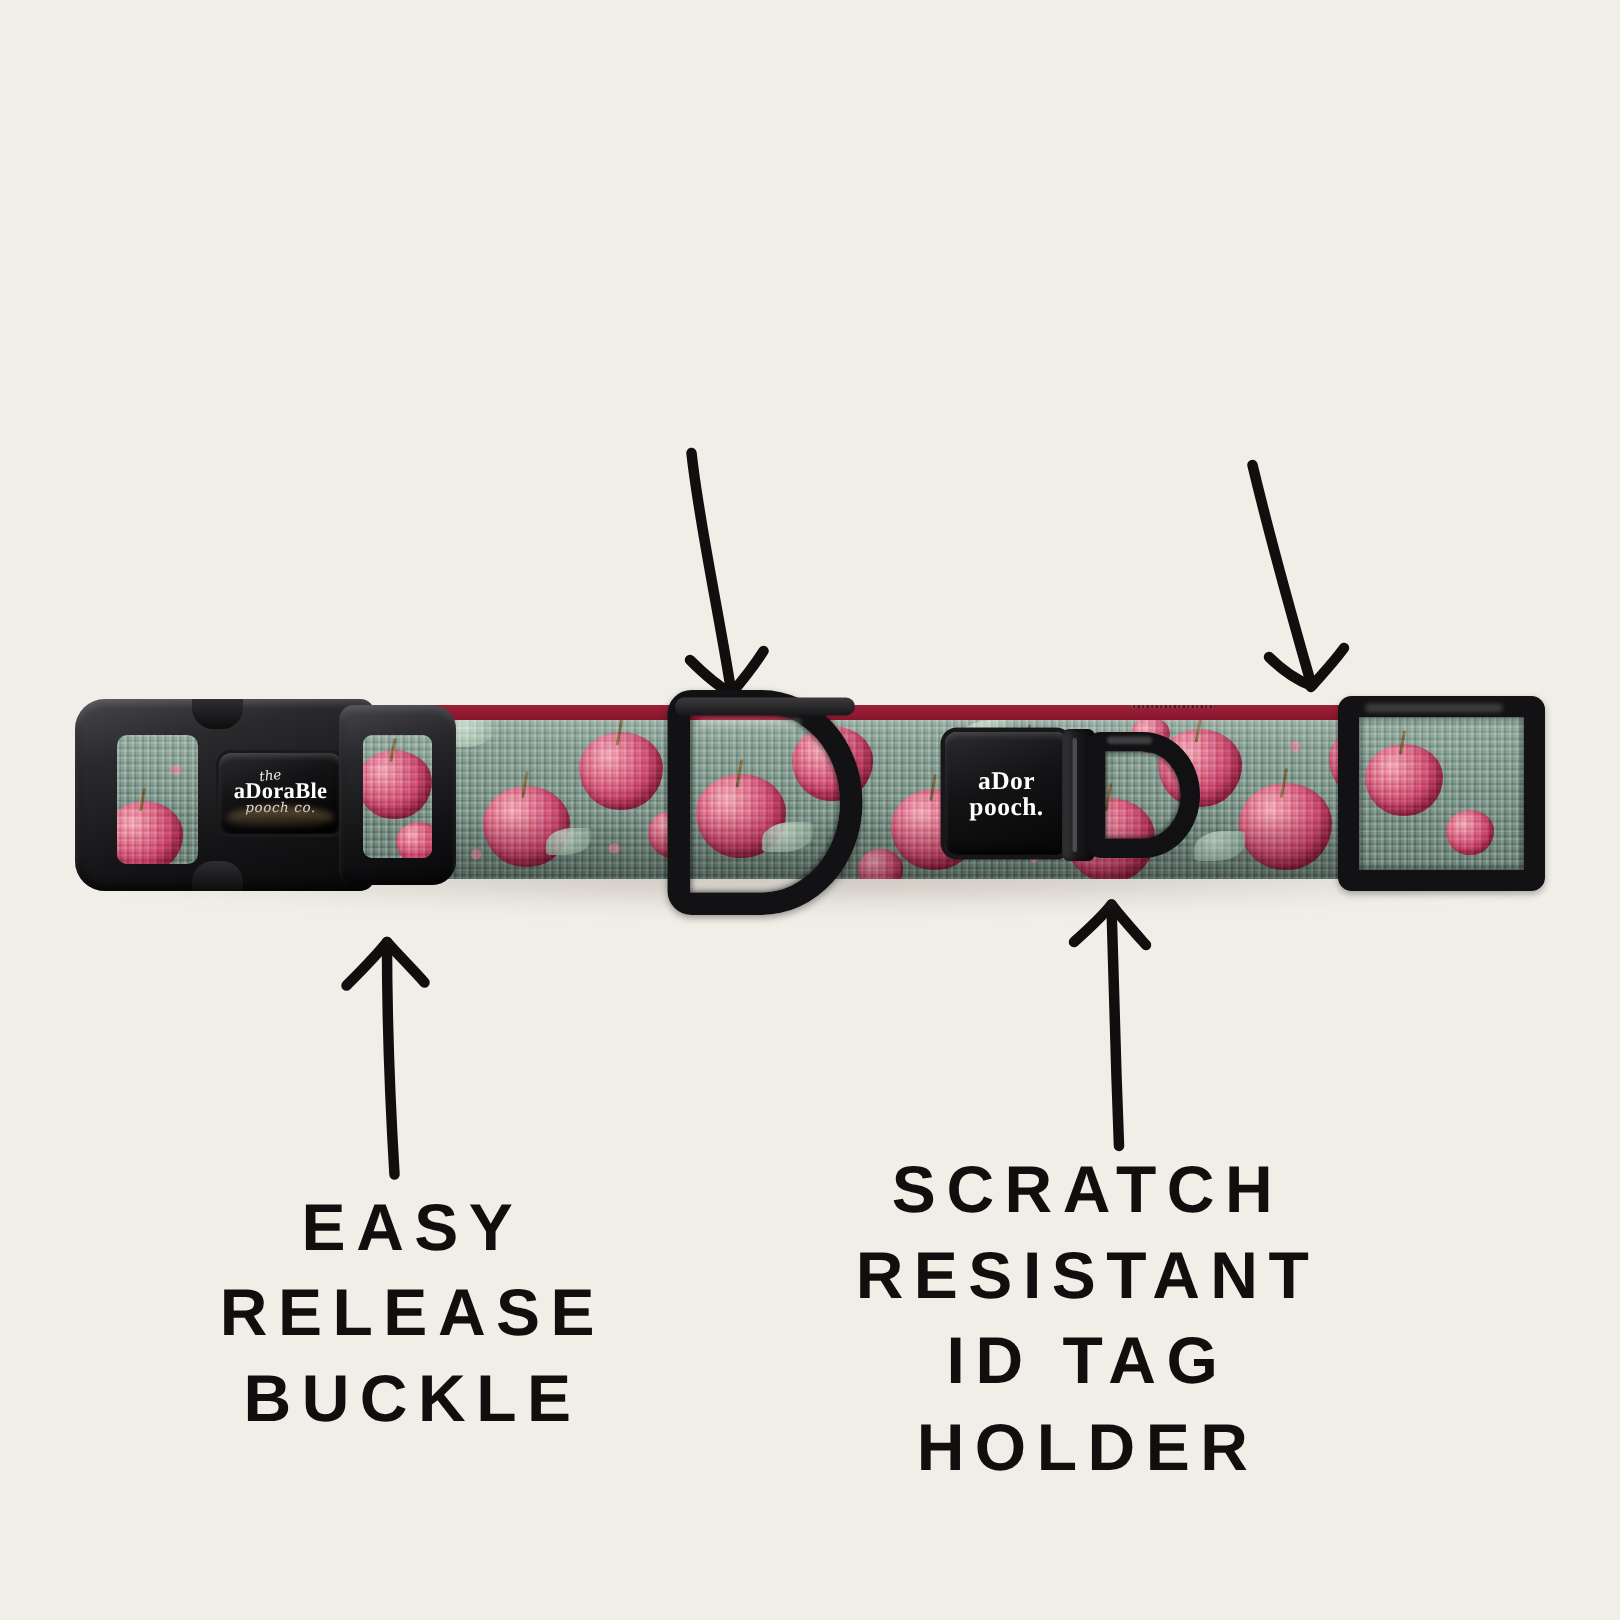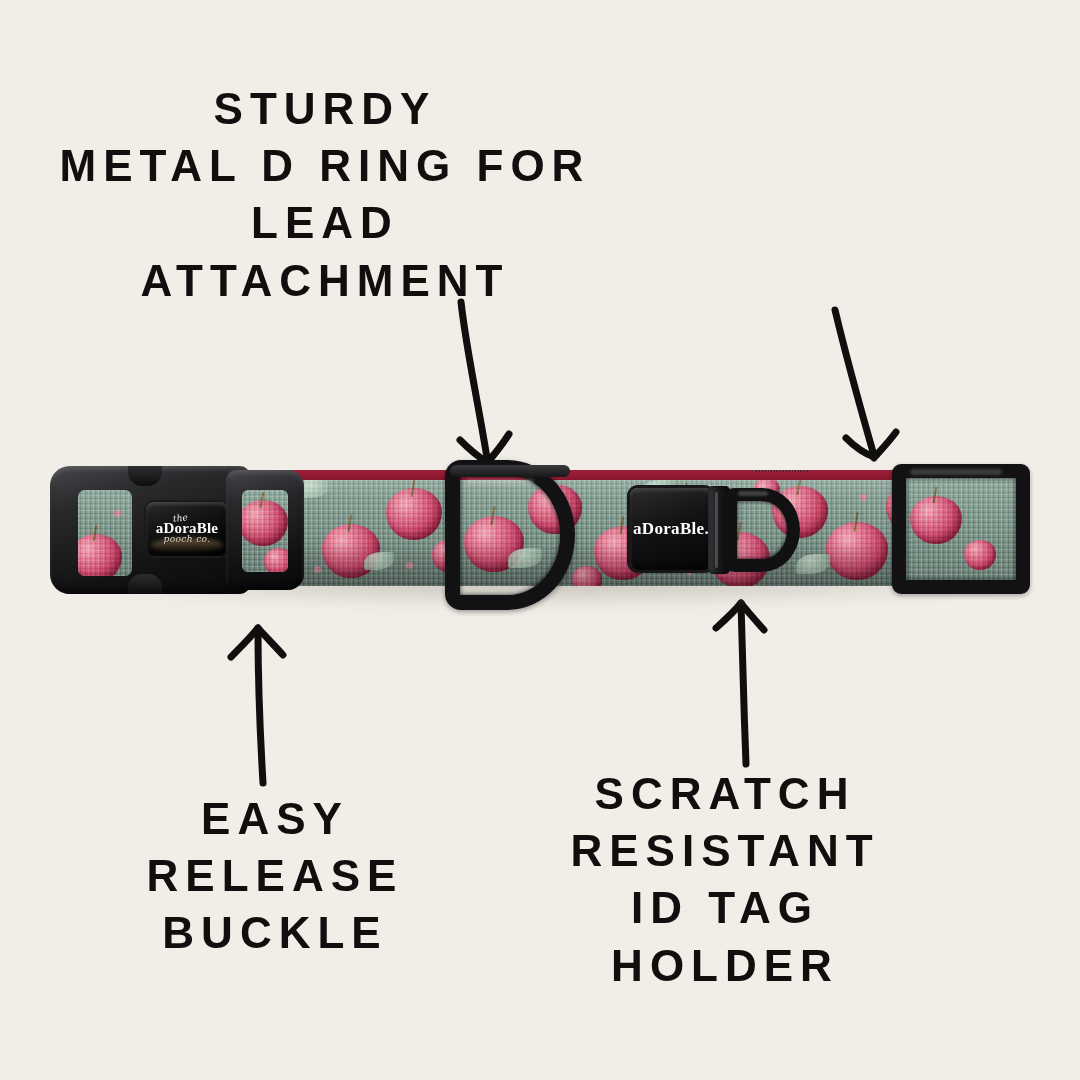--- a/index.html
+++ b/index.html
@@ -297,21 +297,21 @@
   #idtag { position: absolute; left: 580px; top: 34px; width: 170px; height: 98px; }
   .idtag-plate {
     position: absolute;
     left: 0; top: 6px;
     width: 82px; height: 82px;
     border-radius: 8px;
     background: linear-gradient(160deg, #2c2c2f 0%, #131315 45%, #060607 100%);
     box-shadow: inset 0 2px 4px rgba(255,255,255,.18),
                 inset 0 -3px 6px rgba(0,0,0,.75),
                 0 0 0 3px #17171a;
-    display: flex; 
+    display: flex; flex-direction: column;
     align-items: center; justify-content: center;
     line-height: 1.02;
   }
   .idtag-line {
     color: #ffffff;
     font-family: "Liberation Serif", serif;
     font-weight: 700;
     font-size: 17px;
     letter-spacing: .3px;
   }
@@ -380,24 +380,20 @@
     right: 14px; bottom: 14px;
     overflow: hidden;
     background: #7d958c;
   }
 </style>
 </head>
 <body>
 
 <div class="stage">
 
-  <div class="callout" id="callout-dring">STURDY
-METAL D RING FOR
-LEAD
-ATTACHMENT</div>
 
 
   <div class="callout" id="callout-idtag">SCRATCH
 RESISTANT
 ID TAG
 HOLDER</div>
 
   <div class="callout" id="callout-buckle">EASY
 RELEASE
 BUCKLE</div>
@@ -504,21 +500,21 @@
 
     <div id="dring">
       <div class="dring-body">
         <div class="dring-hi"></div>
       </div>
     </div>
 
     <div id="idtag">
       <div class="idtag-plate">
         <span class="idtag-line">aDor</span>
-        <span class="idtag-line">aBle.</span>
+        <span class="idtag-line">pooch.</span>
       </div>
       <div class="idtag-clip">
         <div class="clip-bar"></div>
         <div class="clip-d"></div>
         <div class="clip-d-hi"></div>
       </div>
     </div>
 
     <div id="slider">
       <div class="slider-inner-web">

